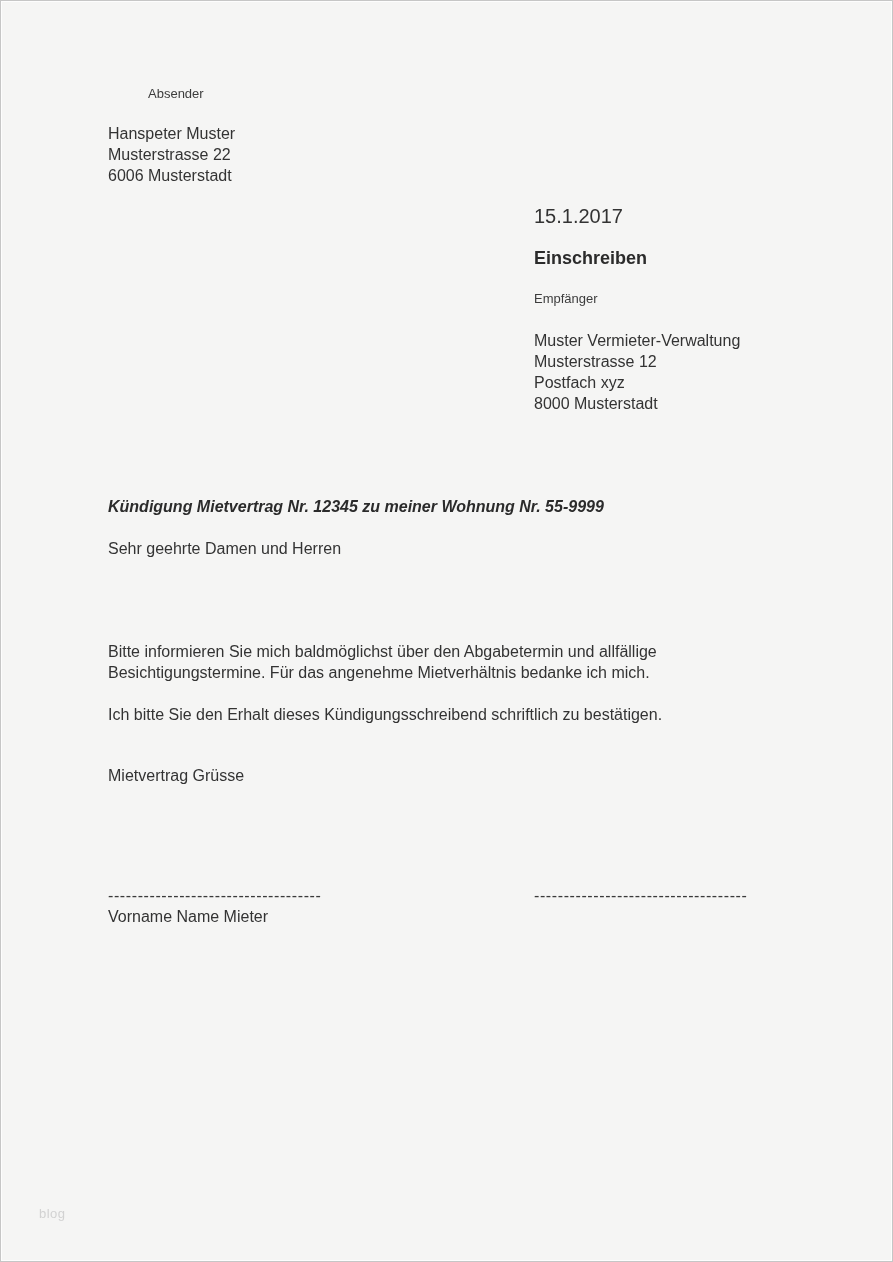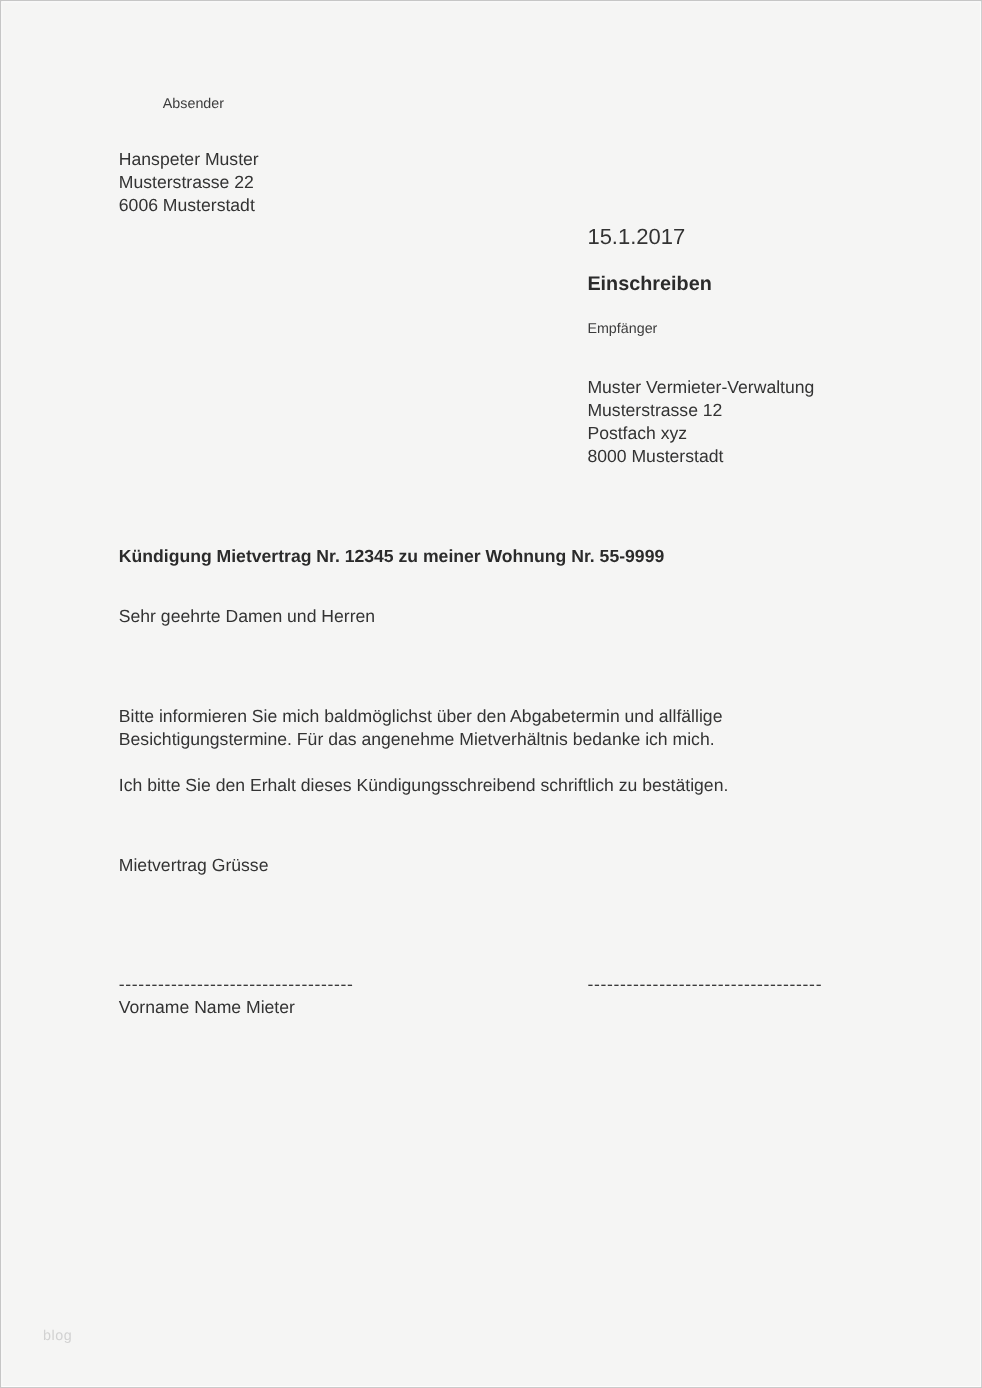--- a/index.html
+++ b/index.html
@@ -22,21 +22,20 @@
   .abs { position: absolute; }
   .small-label {
     font-size: 13px;
     line-height: 16px;
     color: #3c3c3c;
   }
   .body-text {
     font-size: 16px;
     line-height: 21px;
     color: #333333;
-    margin-top: 12px;
   }
   .addr-line { white-space: nowrap; }
   .date-line { font-size: 20px; line-height: 21px; }
   .delivery {
     font-size: 18px;
     line-height: 22px;
     font-weight: bold;
     color: #2b2b2b;
   }
   .subject {
@@ -87,21 +86,21 @@
 
   <div class="abs small-label" style="left:533px; top:290px;">Empfänger</div>
 
   <div class="abs body-text" style="left:533px; top:329px;">
     <div class="addr-line">Muster Vermieter-Verwaltung</div>
     <div class="addr-line">Musterstrasse 12</div>
     <div class="addr-line">Postfach xyz</div>
     <div class="addr-line">8000 Musterstadt</div>
   </div>
 
-  <div class="abs subject" style="left:107px; top:495px;">Kündigung Mietvertrag Nr. 12345 zu meiner Wohnung Nr. 55-9999</div>
+  <div class="abs subject" style="left:107px; top:495px;font-style:italic;">Kündigung Mietvertrag Nr. 12345 zu meiner Wohnung Nr. 55-9999</div>
 
   <div class="abs body-text" style="left:107px; top:537px;">Sehr geehrte Damen und Herren</div>
 
 
   <div class="abs paragraph" style="left:107px; top:703px;">Ich bitte Sie den Erhalt dieses Kündigungsschreibend schriftlich zu bestätigen.</div>
 
   <div class="abs paragraph" style="left:107px; top:640px;">Bitte informieren Sie mich baldmöglichst über den Abgabetermin und allfällige Besichtigungstermine. Für das angenehme Mietverhältnis bedanke ich mich.</div>
 
   <div class="abs body-text" style="left:107px; top:764px;">Mietvertrag Grüsse</div>
 

